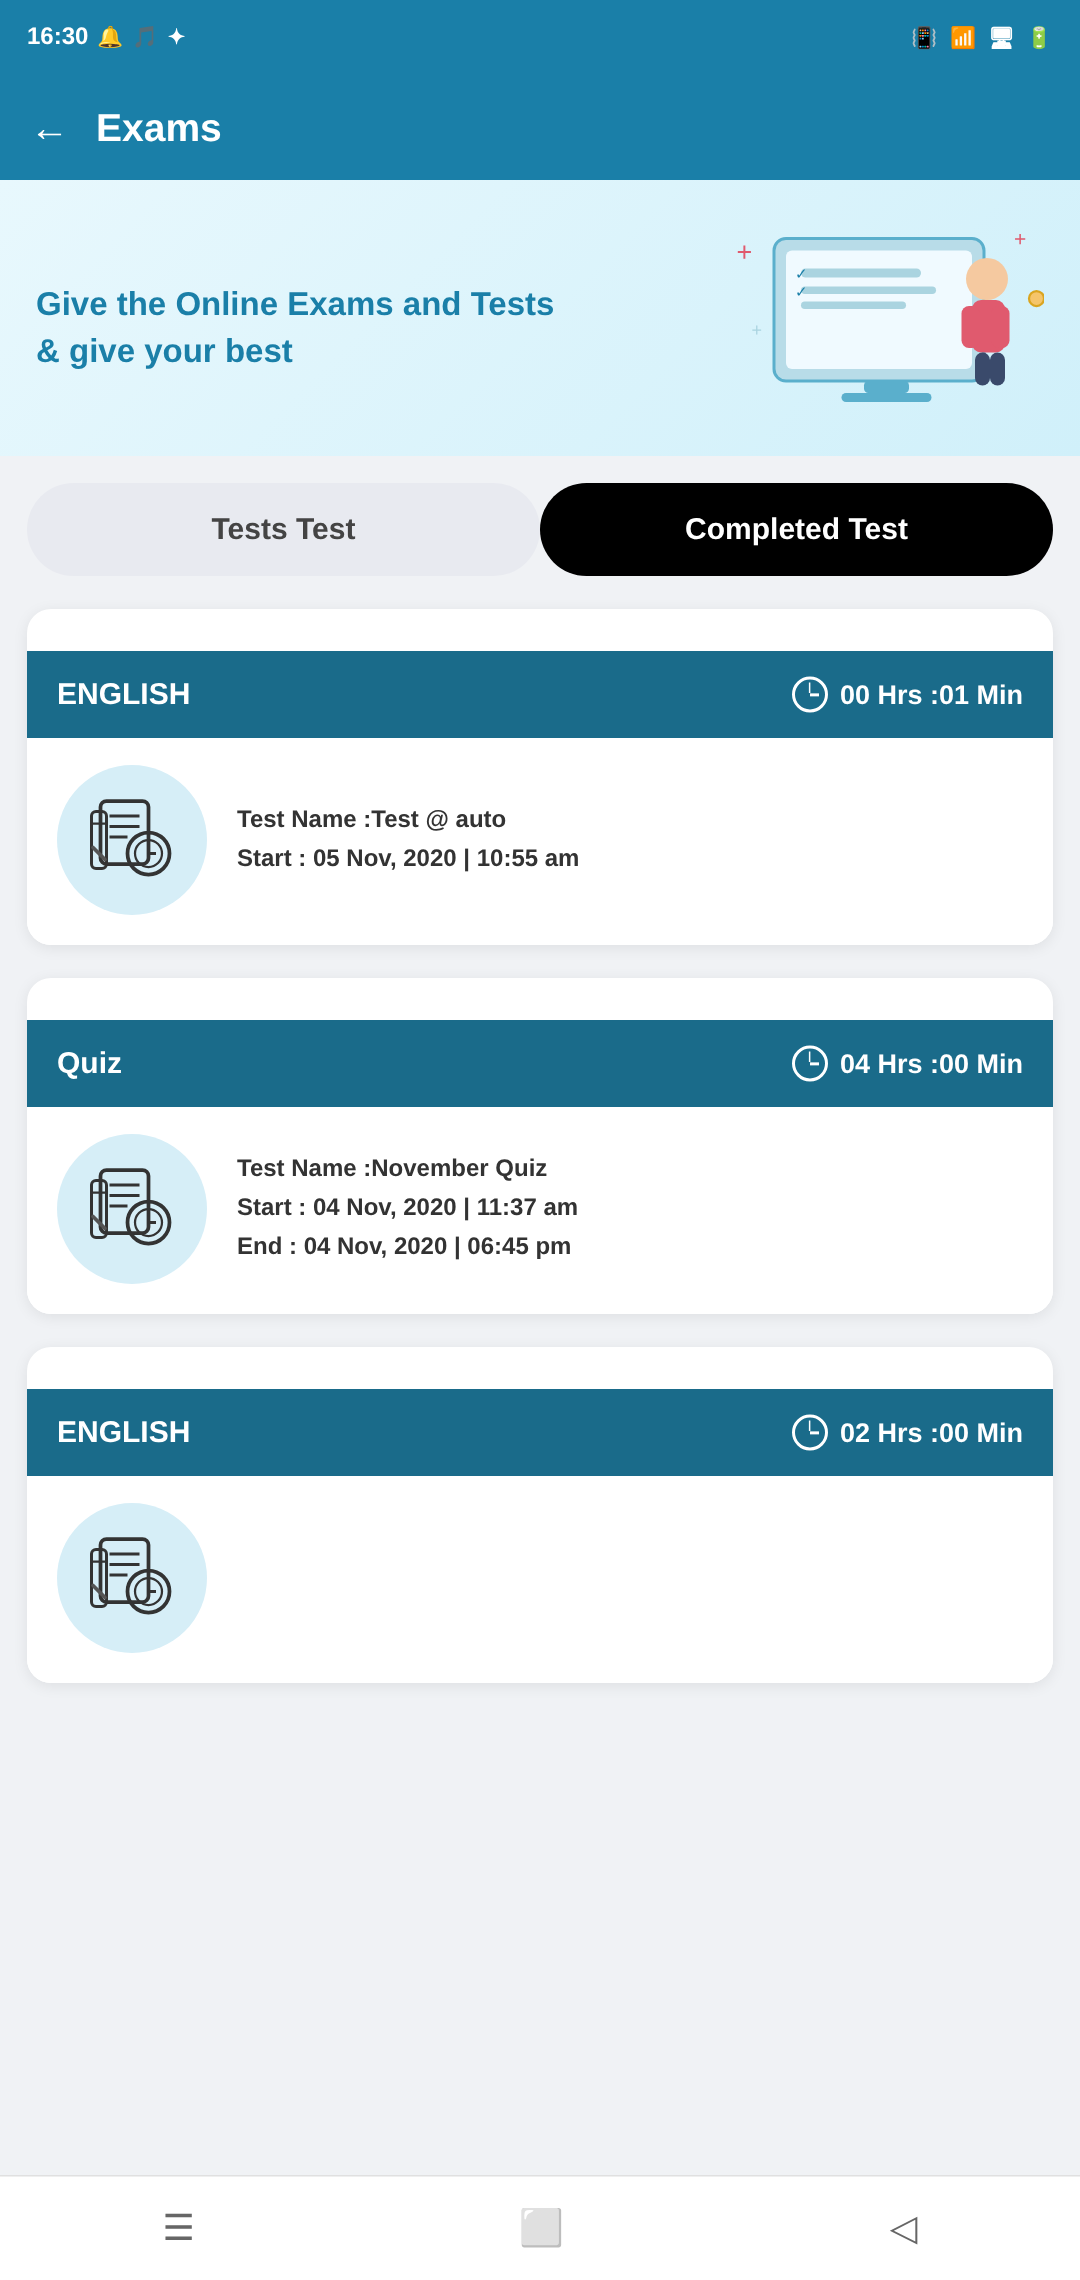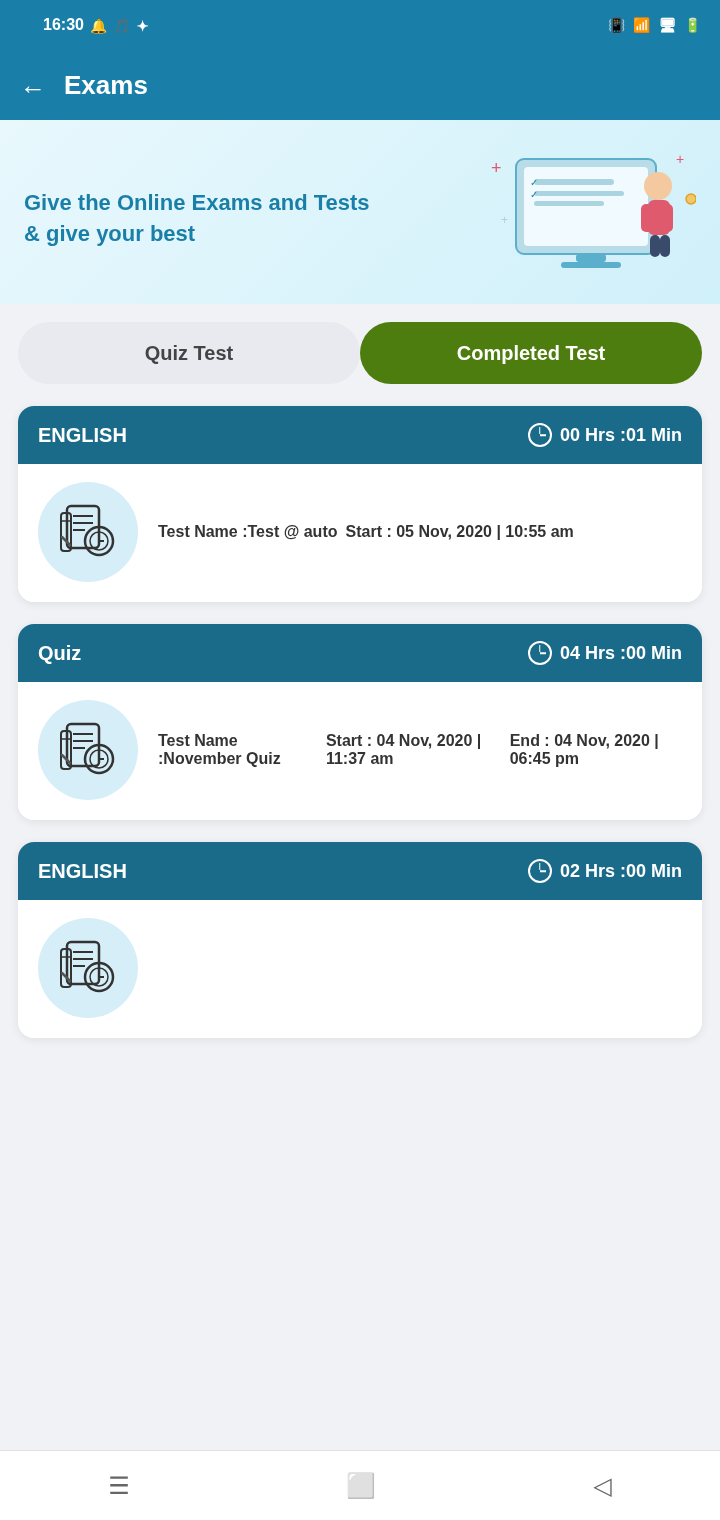--- a/index.html
+++ b/index.html
@@ -17,21 +17,21 @@
       background: #1a7fa8;
       height: 50px;
       display: flex;
       align-items: center;
       justify-content: space-between;
       padding: 0 18px;
       color: white;
       font-size: 16px;
       font-weight: 600;
     }
-    .status-bar-left { display: flex; align-items: flex-end; gap: 6px; margin-left: 25px; }
+    .status-bar-left { display: flex; align-items: flex-start; gap: 6px; }
     .status-bar-right { display: flex; align-items: center; gap: 8px; }
     .status-icon { font-size: 14px; }
 
     
     .top-nav {
       background: #1a7fa8;
       height: 70px;
       display: flex;
       align-items: center;
       padding: 0 20px;
@@ -89,21 +89,21 @@
       font-weight: 600;
       cursor: pointer;
       border-radius: 35px;
       transition: all 0.2s;
     }
     .tab-btn.inactive {
       background: #e8eaf0;
       color: #444;
     }
     .tab-btn.active {
-      background: #4d7c0f;
+      background: #000000;
       color: white;
     }
 
     
     .cards-container {
       padding: 14px 18px 20px 18px;
       display: flex;
       flex-direction: column;
       gap: 22px;
     }
@@ -115,20 +115,21 @@
       box-shadow: 0 2px 10px rgba(0,0,0,0.08);
     }
 
     .card-header {
       background: #1a6b8a;
       display: flex;
       align-items: center;
       justify-content: space-between;
       padding: 14px 20px;
       min-height: 58px;
+      margin-top: 28px;
     }
     .card-subject {
       color: white;
       font-size: 20px;
       font-weight: 700;
     }
     .card-duration {
       color: white;
       font-size: 18px;
       font-weight: 600;
@@ -190,21 +191,21 @@
     }
 
     .test-icon-svg {
       width: 62px;
       height: 62px;
     }
 
     .card-info {
       flex: 1;
       display: flex;
-      flex-direction: row;
+      flex-direction: column;
       gap: 8px;
     }
 
     .info-row {
       font-size: 16px;
       color: #888;
     }
     .info-row span {
       color: #333;
       font-weight: 600;
@@ -285,21 +286,21 @@
 
       <text x="5" y="30" font-size="18" fill="#e05a6e">+</text>
       <text x="190" y="20" font-size="14" fill="#e05a6e">+</text>
       <circle cx="205" cy="55" r="5" fill="#f5c56b" stroke="#daa520" stroke-width="1.5"></circle>
       <text x="15" y="80" font-size="12" fill="#aad4e0">+</text>
     </svg>
   </div>
 </div>
 
 <div class="tab-switcher">
-  <button class="tab-btn inactive">Quiz Test</button>
+  <button class="tab-btn inactive">Tests Test</button>
   <button class="tab-btn active">Completed Test</button>
 </div>
 
 <div class="cards-container">
 
   <div class="exam-card">
     <div class="card-header">
       <span class="card-subject">ENGLISH</span>
       <div class="card-duration">
         <div class="clock-icon"></div>

